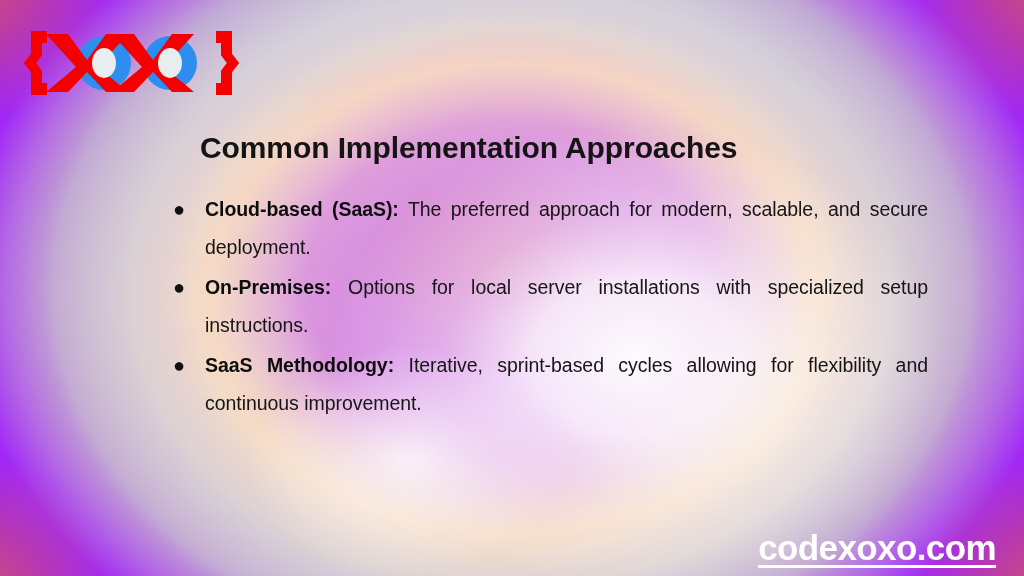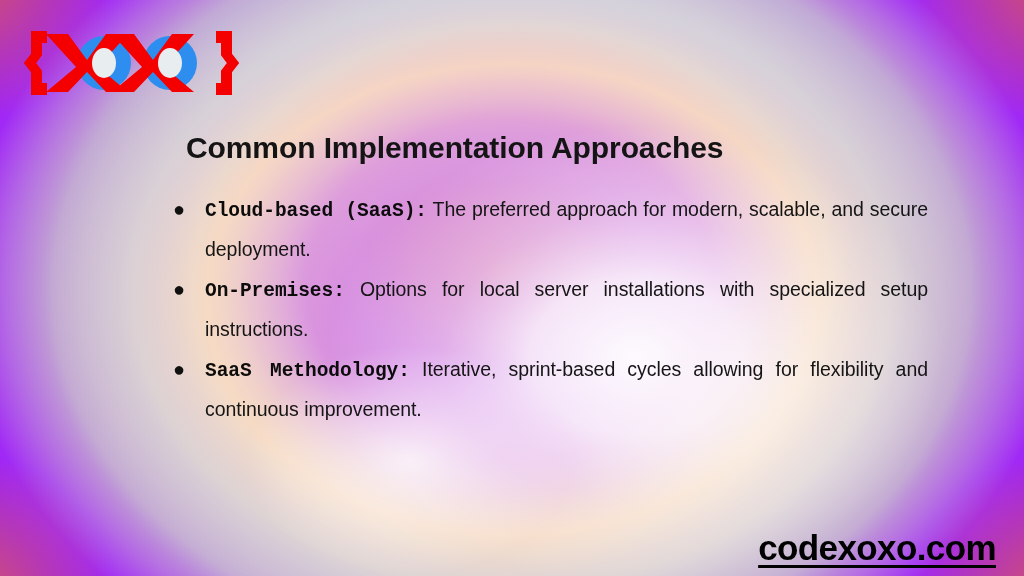--- a/index.html
+++ b/index.html
@@ -105,21 +105,21 @@
     top: 24px;
     width: 215px;
     height: 78px;
     z-index: 5;
   }
   .logo svg { display: block; width: 100%; height: 100%; }
 
   
   .title {
     position: absolute;
-    left: 186px;
+    left: 200px;
     top: 131px;
     width: 700px;
     z-index: 4;
     font-size: 30px;
     font-weight: bold;
     color: #141414;
     letter-spacing: -0.1px;
     white-space: nowrap;
   }
 
@@ -151,32 +151,31 @@
     font-size: 19.5px;
     line-height: 38px;
     color: #151515;
     text-align: justify;
     text-justify: inter-word;
     letter-spacing: -0.05px;
   }
   .bullet-text .lead {
     font-weight: bold;
     color: #0c0c0c;
-    font-family: Liberation Mono, monospace;
   }
 
   
   .watermark {
     position: absolute;
     right: 28px;
     bottom: 8px;
     z-index: 6;
     font-size: 35px;
     font-weight: bold;
-    color: #000000;
+    color: #ffffff;
     text-decoration: underline;
     text-decoration-thickness: 3px;
     text-underline-offset: 5px;
     letter-spacing: -0.6px;
     white-space: nowrap;
     margin-top: 24px;
   }
 </style>
 </head>
 <body>

